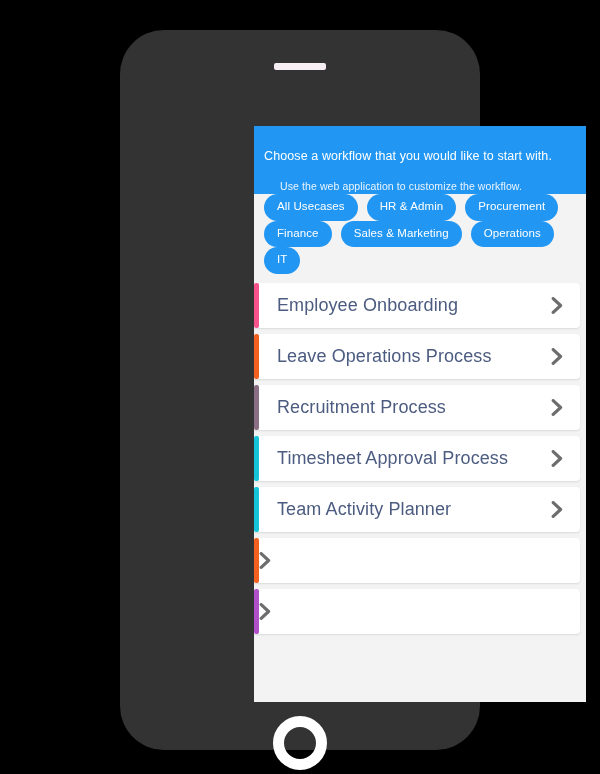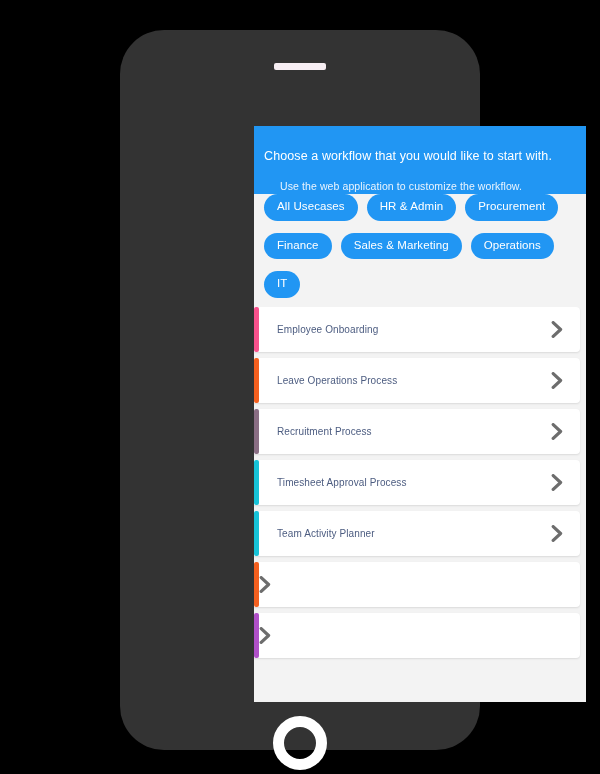--- a/index.html
+++ b/index.html
@@ -92,21 +92,21 @@
     font-weight: 400;
     letter-spacing: 0.1px;
   }
 
   
   .chip-bar {
     background: #f3f3f3;
     padding: 0 0 9px 10px;
     display: flex;
     flex-wrap: wrap;
-    gap: 12px 9px;
+    gap: 0 9px;
     box-sizing: border-box;
   }
   .chip {
     background: #2196f3;
     color: #ffffff;
     border: none;
     border-radius: 999px;
     font-family: "Liberation Sans", sans-serif;
     font-size: 11.5px;
     line-height: 1;
@@ -136,21 +136,21 @@
   }
   .accent {
     width: 5px;
     height: 100%;
     flex: 0 0 5px;
     border-radius: 2px;
   }
   .wf-label {
     flex: 1 1 auto;
     color: #4c5c80;
-    font-size: 10px;
+    font-size: 18px;
     padding-left: 18px;
     letter-spacing: 0.1px;
     white-space: nowrap;
     overflow: hidden;
   }
   .chevron {
     flex: 0 0 auto;
     padding-right: 16px;
     display: flex;
     align-items: center;

